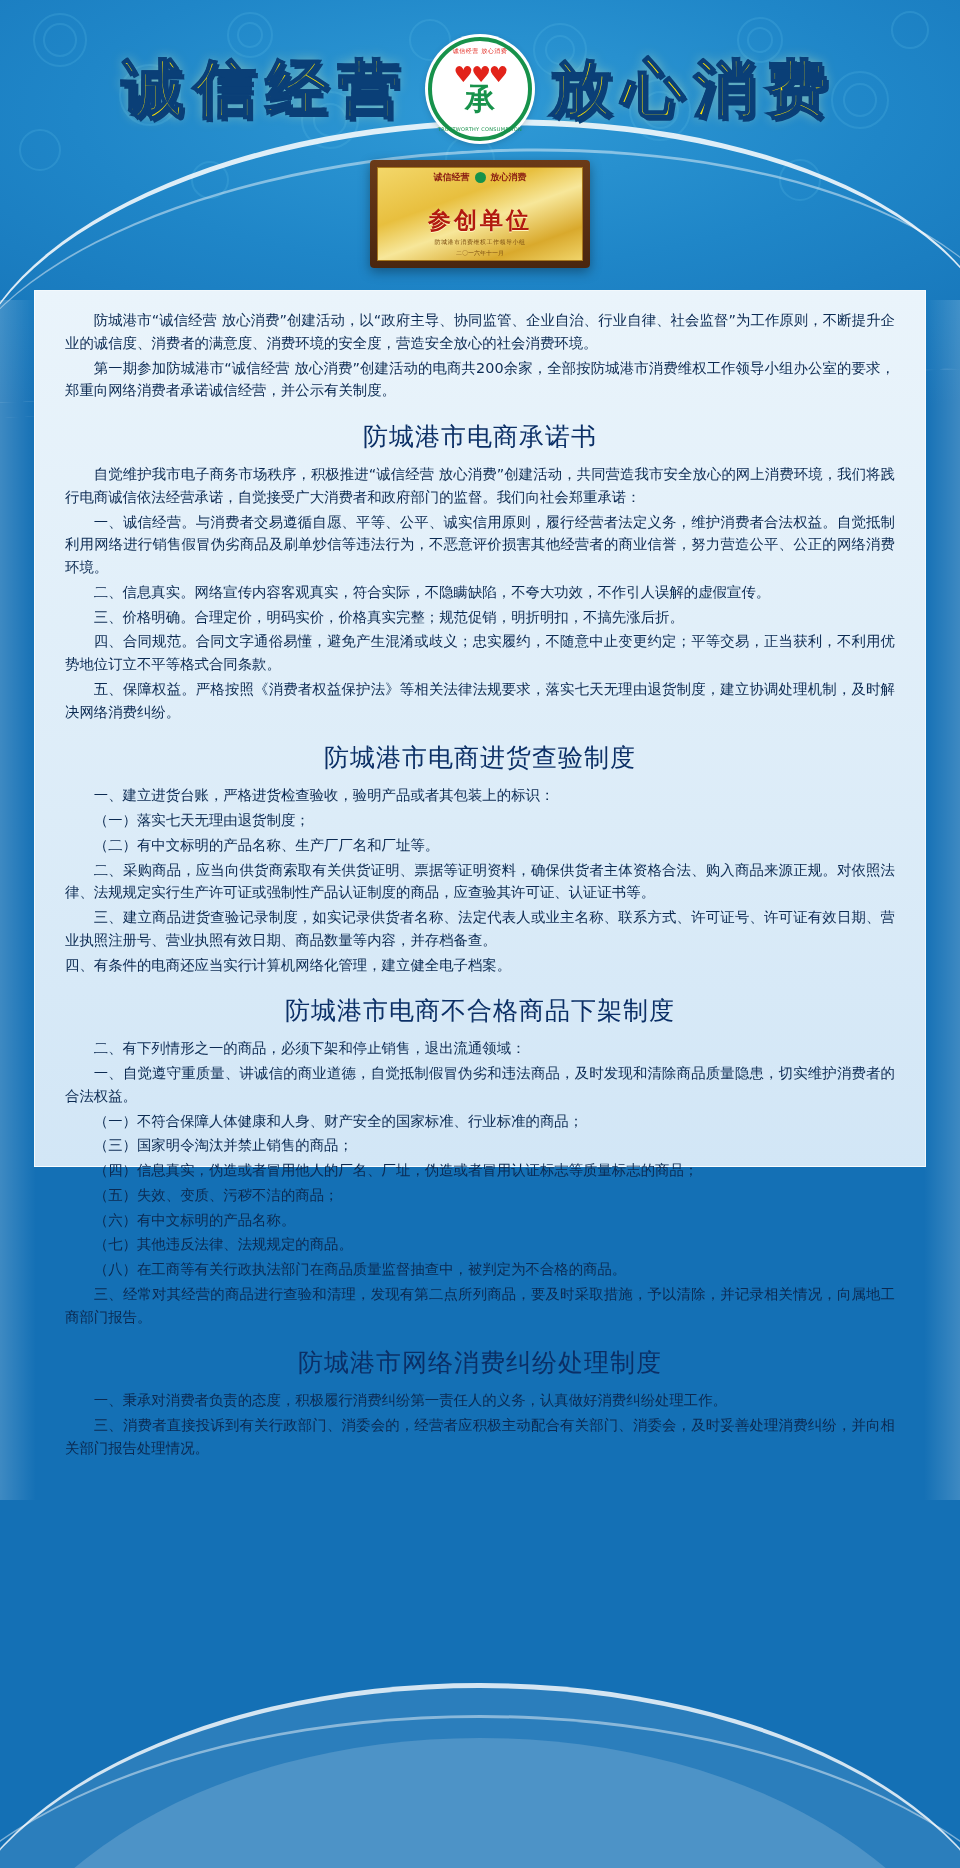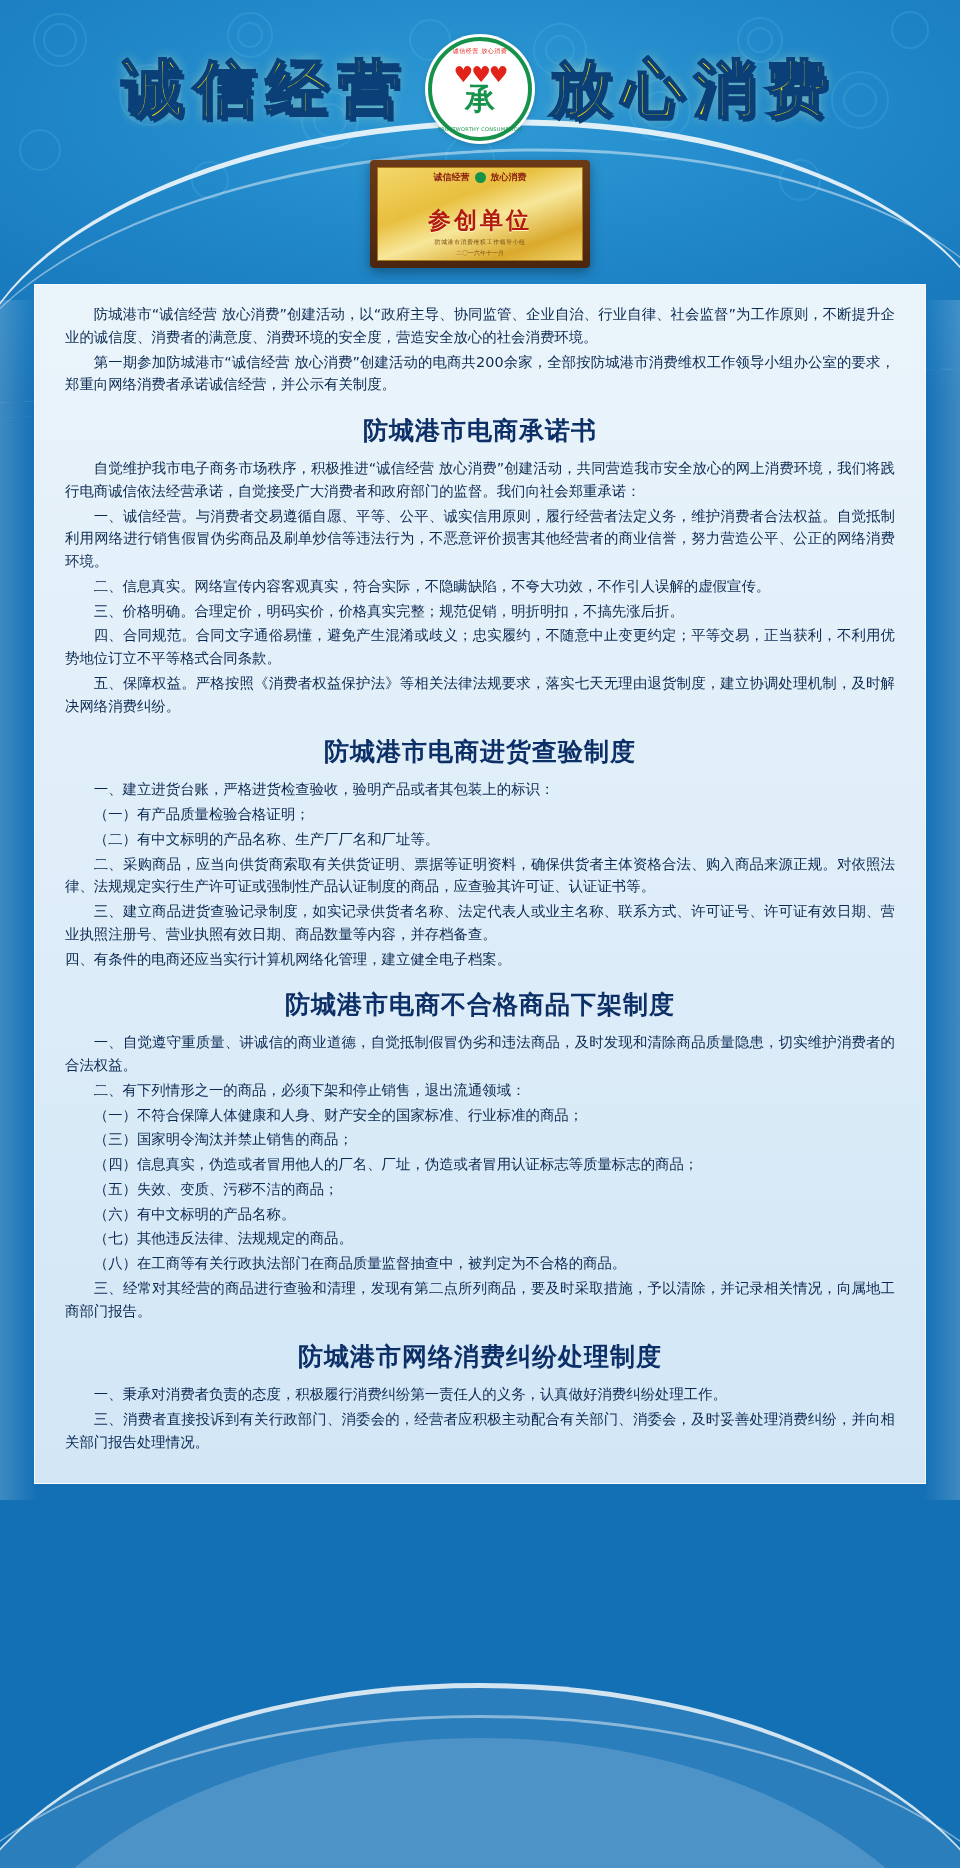--- a/index.html
+++ b/index.html
@@ -86,31 +86,31 @@
   .plaque-row1{display:flex;align-items:center;gap:5px;font-size:9px;color:#8a1d12;font-weight:bold;}
   .plaque-dot{width:11px;height:11px;border-radius:50%;background:#17924b;}
   .plaque-main{
     font-size:23px;font-weight:bold;color:#b2190f;letter-spacing:3px;
     text-shadow:0 1px 0 #fff5c0;margin:21px 0 2px;
   }
   .plaque-sub{font-size:6px;color:#7a4c10;letter-spacing:.5px;}
   .plaque-date{font-size:6px;color:#7a4c10;margin-top:2px;}
   
   .content{
-    position:absolute;left:34px;top:284px;width:892px;height:1200px;
+    position:absolute;left:34px;top:290px;width:892px;height:877px;
     background:linear-gradient(#eaf4fb,#dcecf8 60%,#d2e6f6);
     border:1px solid rgba(255,255,255,.7);
     box-sizing:border-box;
     padding:18px 30px 10px 30px;
     color:#0b2a52;
   }
   p{margin:0 0 2px 0;font-size:14.4px;line-height:1.58;text-align:justify;}
   p.ind{text-indent:2em;}
   h2{
-    text-align:center;font-size:25px;font-weight:bold;color:#0b2f66;
+    text-align:center;font-size:25px;font-weight:normal;color:#0b2f66;
     margin:18px 0 10px 0;letter-spacing:1px;
   }
   .sec{margin-bottom:4px;}
   
   .wave-bot{
     position:absolute;left:-60px;bottom:-120px;width:1080px;height:300px;
     border-radius:50%/100% 100% 0 0;
     border-top:5px solid rgba(255,255,255,.8);
     background:rgba(255,255,255,.10);
   }
@@ -209,31 +209,31 @@
       <p class="ind">一、诚信经营。与消费者交易遵循自愿、平等、公平、诚实信用原则，履行经营者法定义务，维护消费者合法权益。自觉抵制利用网络进行销售假冒伪劣商品及刷单炒信等违法行为，不恶意评价损害其他经营者的商业信誉，努力营造公平、公正的网络消费环境。</p>
       <p class="ind">二、信息真实。网络宣传内容客观真实，符合实际，不隐瞒缺陷，不夸大功效，不作引人误解的虚假宣传。</p>
       <p class="ind">三、价格明确。合理定价，明码实价，价格真实完整；规范促销，明折明扣，不搞先涨后折。</p>
       <p class="ind">四、合同规范。合同文字通俗易懂，避免产生混淆或歧义；忠实履约，不随意中止变更约定；平等交易，正当获利，不利用优势地位订立不平等格式合同条款。</p>
       <p class="ind">五、保障权益。严格按照《消费者权益保护法》等相关法律法规要求，落实七天无理由退货制度，建立协调处理机制，及时解决网络消费纠纷。</p>
     </div>
 
     <div class="sec">
       <h2>防城港市电商进货查验制度</h2>
       <p class="ind">一、建立进货台账，严格进货检查验收，验明产品或者其包装上的标识：</p>
-      <p class="ind">（一）有产品质量检验合格证明；</p>
+      <p class="ind">（一）落实七天无理由退货制度；</p>
       <p class="ind">（二）有中文标明的产品名称、生产厂厂名和厂址等。</p>
       <p class="ind">二、采购商品，应当向供货商索取有关供货证明、票据等证明资料，确保供货者主体资格合法、购入商品来源正规。对依照法律、法规规定实行生产许可证或强制性产品认证制度的商品，应查验其许可证、认证证书等。</p>
       <p class="ind">三、建立商品进货查验记录制度，如实记录供货者名称、法定代表人或业主名称、联系方式、许可证号、许可证有效日期、营业执照注册号、营业执照有效日期、商品数量等内容，并存档备查。</p>
       <p>四、有条件的电商还应当实行计算机网络化管理，建立健全电子档案。</p>
     </div>
 
     <div class="sec">
       <h2>防城港市电商不合格商品下架制度</h2>
+      <p class="ind">二、有下列情形之一的商品，必须下架和停止销售，退出流通领域：</p>
       <p class="ind">一、自觉遵守重质量、讲诚信的商业道德，自觉抵制假冒伪劣和违法商品，及时发现和清除商品质量隐患，切实维护消费者的合法权益。</p>
-      <p class="ind">二、有下列情形之一的商品，必须下架和停止销售，退出流通领域：</p>
       <p class="ind">（一）不符合保障人体健康和人身、财产安全的国家标准、行业标准的商品；</p>
       <p class="ind">（三）国家明令淘汰并禁止销售的商品；</p>
       <p class="ind">（四）信息真实，伪造或者冒用他人的厂名、厂址，伪造或者冒用认证标志等质量标志的商品；</p>
       <p class="ind">（五）失效、变质、污秽不洁的商品；</p>
       <p class="ind">（六）有中文标明的产品名称。</p>
       <p class="ind">（七）其他违反法律、法规规定的商品。</p>
       <p class="ind">（八）在工商等有关行政执法部门在商品质量监督抽查中，被判定为不合格的商品。</p>
       <p class="ind">三、经常对其经营的商品进行查验和清理，发现有第二点所列商品，要及时采取措施，予以清除，并记录相关情况，向属地工商部门报告。</p>
     </div>
 

